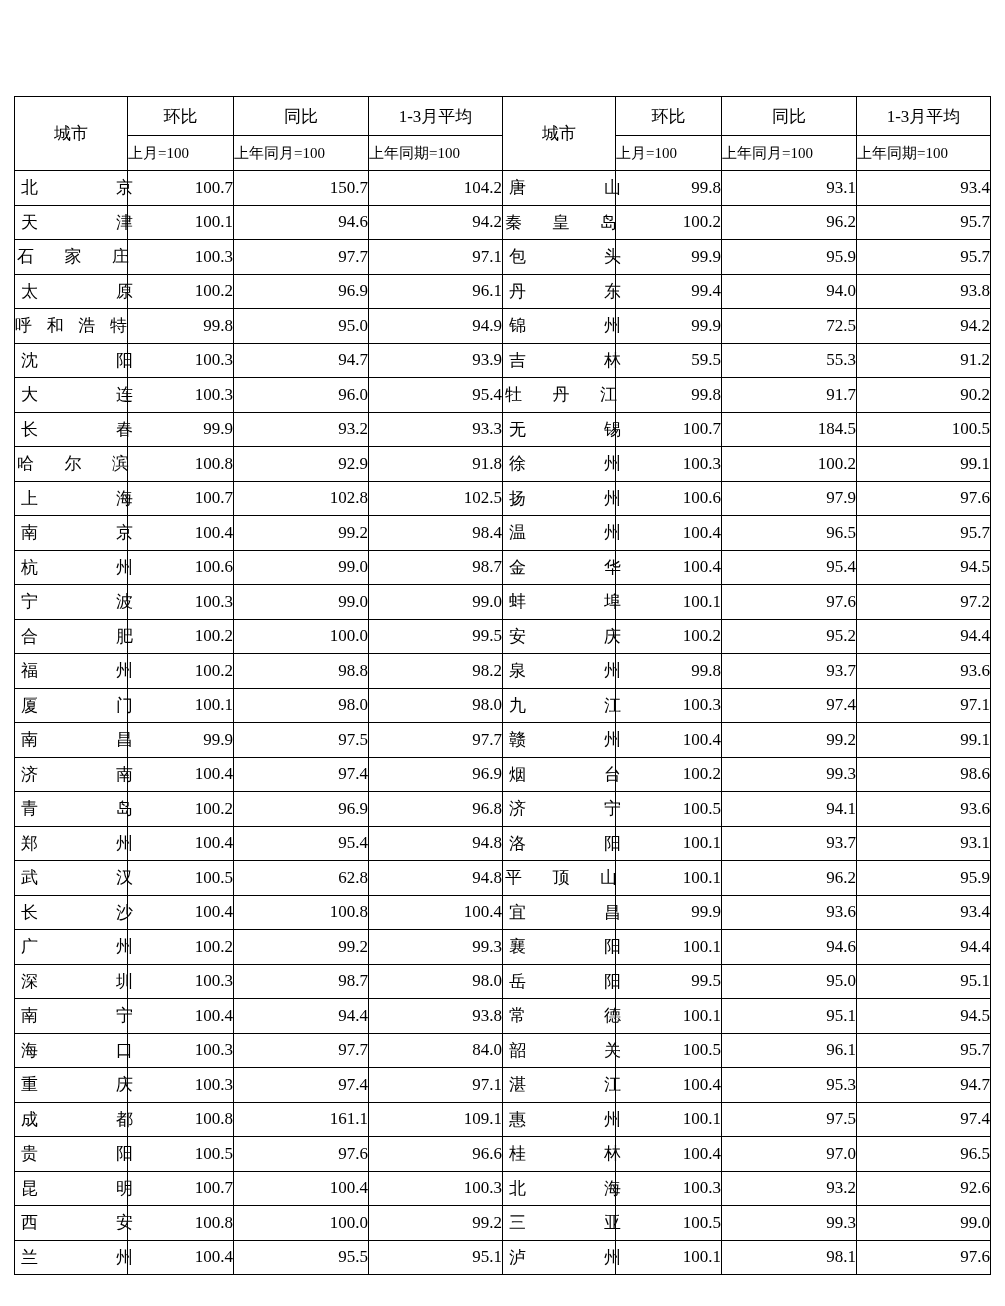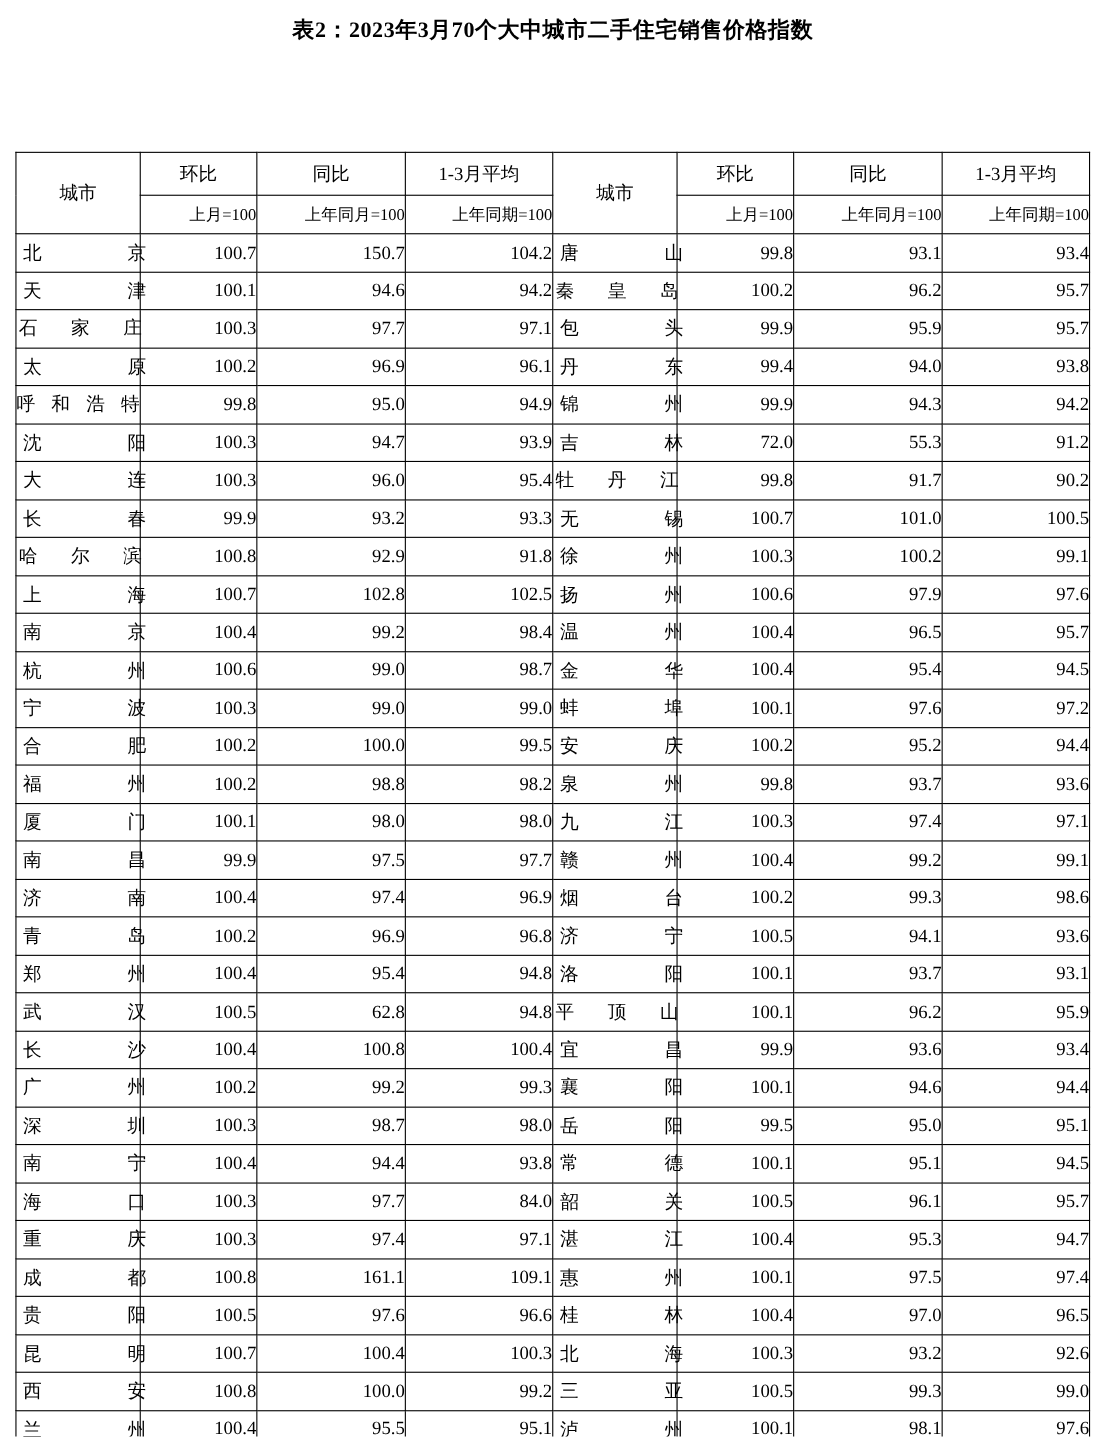--- a/index.html
+++ b/index.html
@@ -53,21 +53,21 @@
   col.c-yoy   { width: 135px; }
   col.c-avg   { width: 134px; }
 
   .hdr-top td, .hdr-top th {
     text-align: center;
     font-size: 17px;
     height: 38px;
     vertical-align: middle;
   }
   .hdr-sub td, .hdr-sub th {
-    text-align: right;
+    text-align: left;
     font-size: 15px;
     height: 34px;
     vertical-align: middle;
   }
   .city-head {
     text-align: center;
     font-size: 17px;
     vertical-align: middle;
   }
   td.city {
@@ -93,21 +93,20 @@
   }
   .cityname > span { display: inline-block; }
   
   .cityname.wide { letter-spacing: 0; justify-content: space-between; }
 </style>
 </head>
 <body>
 
 <div class="page">
 
-  <div class="doc-title">表2：2023年3月70个大中城市二手住宅销售价格指数</div>
 
   <div class="table-wrap">
     <table class="idx">
       <colgroup>
         <col class="c-city">
           <col class="c-mom">
           <col class="c-yoy">
           <col class="c-avg">
         <col class="c-city">
           <col class="c-mom">
@@ -229,40 +228,40 @@
             <td class="num">99.8</td>
             <td class="num">95.0</td>
             <td class="num">94.9</td>
             <td class="city">
               <div class="cityname" style="padding: 0px 6px;">
                 <span>锦</span>
                 <span>州</span>
               </div>
             </td>
             <td class="num">99.9</td>
-            <td class="num">94.3</td>
+            <td class="num">72.5</td>
             <td class="num">94.2</td>
           </tr>
           <tr>
             <td class="city">
               <div class="cityname" style="padding: 0px 6px;">
                 <span>沈</span>
                 <span>阳</span>
               </div>
             </td>
             <td class="num">100.3</td>
             <td class="num">94.7</td>
             <td class="num">93.9</td>
             <td class="city">
               <div class="cityname" style="padding: 0px 6px;">
                 <span>吉</span>
                 <span>林</span>
               </div>
             </td>
-            <td class="num">72.0</td>
+            <td class="num">59.5</td>
             <td class="num">55.3</td>
             <td class="num">91.2</td>
           </tr>
           <tr>
             <td class="city">
               <div class="cityname" style="padding: 0px 6px;">
                 <span>大</span>
                 <span>连</span>
               </div>
             </td>
@@ -290,21 +289,21 @@
             <td class="num">99.9</td>
             <td class="num">93.2</td>
             <td class="num">93.3</td>
             <td class="city">
               <div class="cityname" style="padding: 0px 6px;">
                 <span>无</span>
                 <span>锡</span>
               </div>
             </td>
             <td class="num">100.7</td>
-            <td class="num">101.0</td>
+            <td class="num">184.5</td>
             <td class="num">100.5</td>
           </tr>
           <tr>
             <td class="city">
               <div class="cityname" style="padding: 0px 2px;">
                 <span>哈</span>
                 <span>尔</span>
                 <span>滨</span>
               </div>
             </td>

